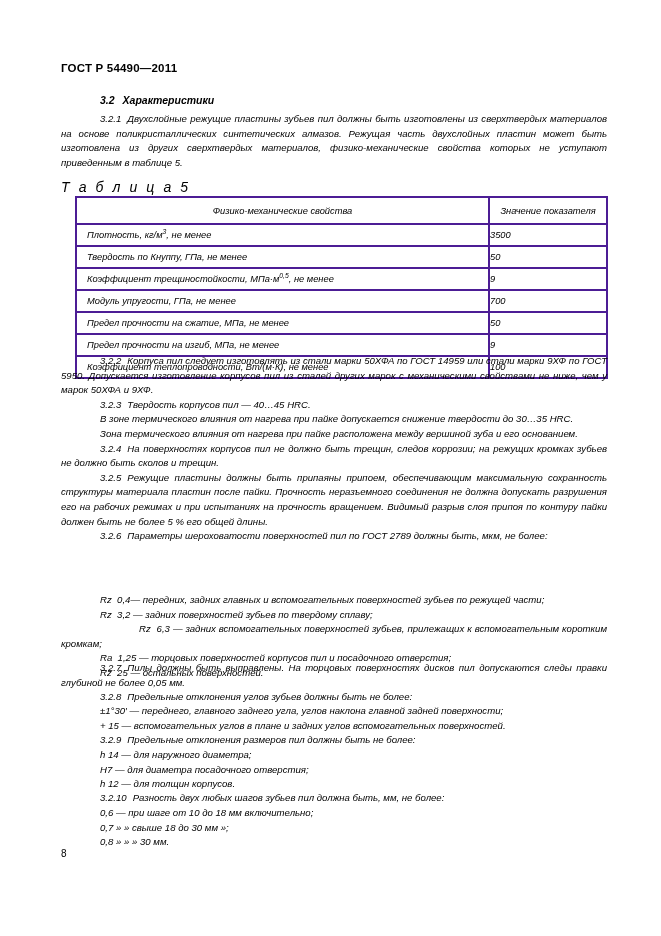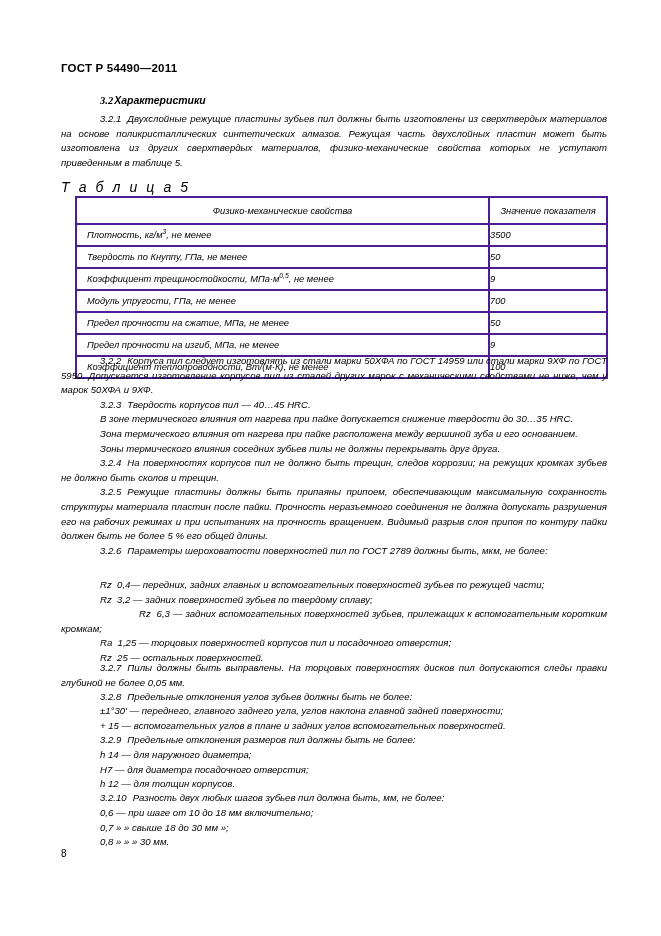--- a/index.html
+++ b/index.html
@@ -31,21 +31,21 @@
 
   
   .section-heading {
     position: absolute;
     left: 100px;
     top: 94px;
     font-size: 10.5px;
     font-weight: bold;
     font-style: italic;
   }
-  .section-heading .num { margin-right: 1px; font-family: Liberation Serif, serif; }
+  .section-heading .num { margin-right: 8px; }
 
   
   .para {
     font-size: 9.6px;
     font-style: italic;
     line-height: 14.6px;
     text-align: justify;
     text-justify: inter-word;
     margin: 0;
   }
@@ -196,27 +196,26 @@
         </tr>
       </tbody>
     </table>
   </div>
 
   <div class="block" style="left:61px; top:354px;">
     <p class="para indent"><span class="pnum">3.2.2</span><span>Корпуса пил следует изготовлять из стали марки 50ХФА по ГОСТ 14959 или стали марки 9ХФ по ГОСТ 5950. Допускается изготовление корпусов пил из сталей других марок с механическими свойствами не ниже, чем у марок 50ХФА и 9ХФ.</span></p>
     <p class="para indent last-line-left"><span class="pnum">3.2.3</span><span>Твердость корпусов пил — 40…45 HRC.</span></p>
     <p class="para indent">В зоне термического влияния от нагрева при пайке допускается снижение твердости до 30…35 HRC.</p>
     <p class="para indent">Зона термического влияния от нагрева при пайке расположена между вершиной зуба и его основанием.</p>
-    <p class="para indent last-line-left">Зоны термического влияния соседних зубьев пилы не должны перекрывать друг друга.</p>
     <p class="para indent"><span class="pnum">3.2.4</span><span>На поверхностях корпусов пил не должно быть трещин, следов коррозии; на режущих кромках зубьев не должно быть сколов и трещин.</span></p>
     <p class="para indent"><span class="pnum">3.2.5</span><span>Режущие пластины должны быть припаяны припоем, обеспечивающим максимальную сохранность структуры материала пластин после пайки. Прочность неразъемного соединения не должна допускать разрушения его на рабочих режимах и при испытаниях на прочность вращением. Видимый разрыв слоя припоя по контуру пайки должен быть не более 5 % его общей длины.</span></p>
     <p class="para indent"><span class="pnum">3.2.6</span><span>Параметры шероховатости поверхностей пил по ГОСТ 2789 должны быть, мкм, не более:</span></p>
   </div>
 
-  <div class="block" style="left:61px; top:578px;">
+  <div class="block" style="left:61px; top:593px;">
     <p class="listline"><span class="lbl">Rz</span>&nbsp;&nbsp;<span>0,4</span><span>— передних, задних главных и вспомогательных поверхностей зубьев по режущей части;</span></p>
     <p class="listline"><span class="lbl">Rz</span>&nbsp;&nbsp;<span>3,2</span>&nbsp;<span>— задних поверхностей зубьев по твердому сплаву;</span></p>
     <p class="listline wrap"><span class="lbl">Rz</span>&nbsp;&nbsp;<span>6,3</span>&nbsp;<span>— задних вспомогательных поверхностей зубьев, прилежащих к вспомогательным коротким кромкам;</span></p>
     <p class="listline"><span class="lbl">Ra</span>&nbsp;&nbsp;<span>1,25</span>&nbsp;<span>— торцовых поверхностей корпусов пил и посадочного отверстия;</span></p>
     <p class="listline"><span class="lbl">Rz</span>&nbsp;&nbsp;<span>25</span>&nbsp;<span>— остальных поверхностей.</span></p>
   </div>
 
   <div class="block" style="left:61px; top:661px;">
     <p class="para indent"><span class="pnum">3.2.7</span><span>Пилы должны быть выправлены. На торцовых поверхностях дисков пил допускаются следы правки глубиной не более 0,05 мм.</span></p>
     <p class="para indent last-line-left"><span class="pnum">3.2.8</span><span>Предельные отклонения углов зубьев должны быть не более:</span></p>

